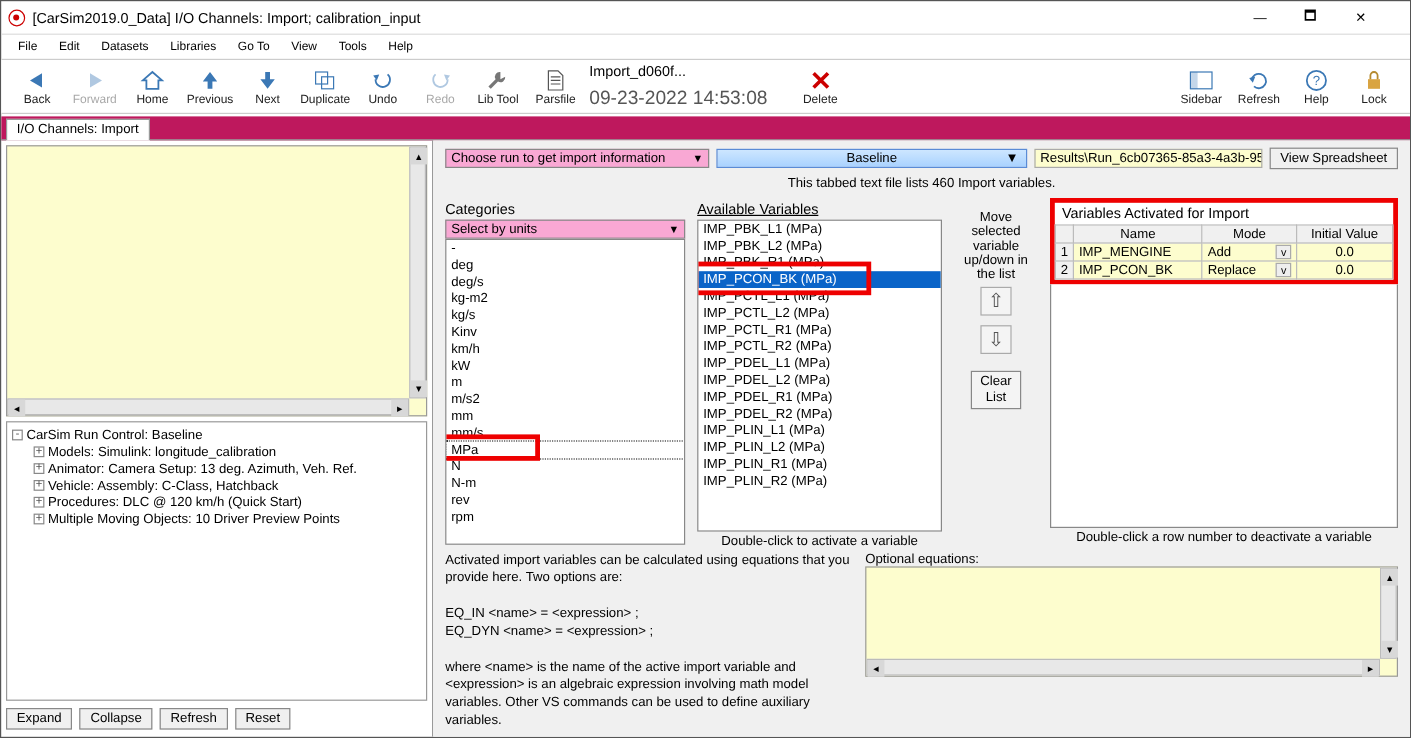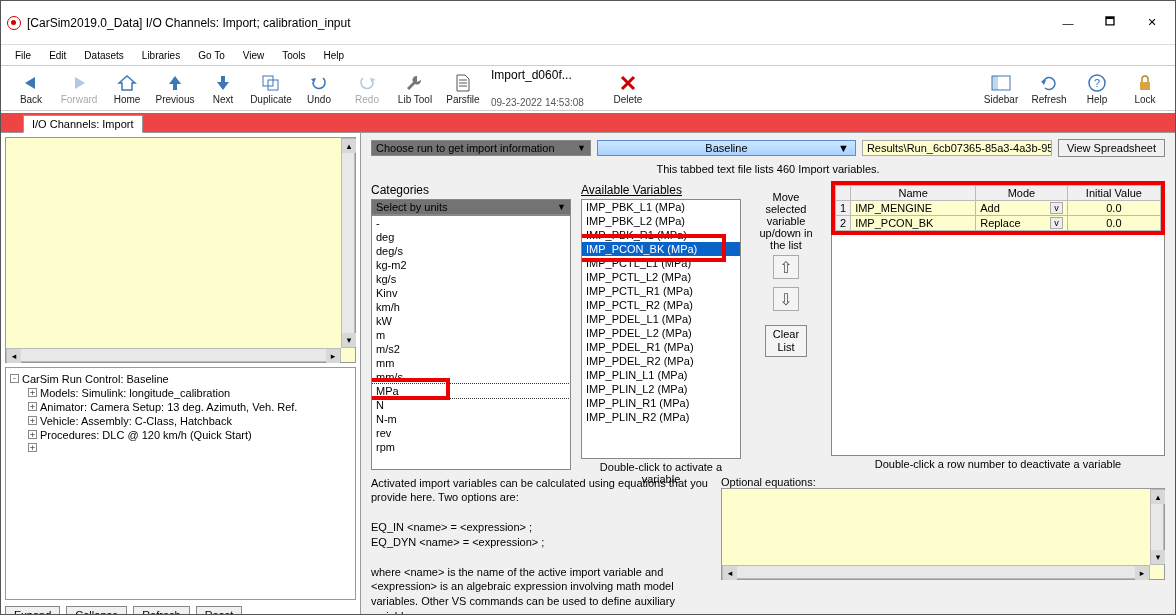--- a/index.html
+++ b/index.html
@@ -1,55 +1,55 @@
 <!DOCTYPE html>
 <html><head>
 <meta charset="utf-8">
 <style>
 * { box-sizing: border-box; margin: 0; padding: 0; font-family: "Segoe UI", Tahoma, sans-serif; font-size: 11px; }
 body { background: #fff; width: 1176px; height: 615px; overflow: hidden; border: 1px solid #555; }
-.titlebar { height: 44px; display: flex; align-items: center; padding: 0 2px 0 6px; border-bottom: 1px solid #ddd; }
+.titlebar { height: 28px; display: flex; align-items: center; padding: 0 20px 0 6px; border-bottom: 1px solid #ddd; }
 .titlebar .app-icon { width: 14px; height: 14px; border-radius: 50%; border: 1.5px solid #c00; margin-right: 6px; position: relative; }
 .titlebar .app-icon::after { content:""; position:absolute; left:3px; top:3px; width:5px; height:5px; background:#c00; border-radius:50%; }
 .titlebar .title { flex: 1; font-size: 12px; }
 .titlebar .win-btn { width: 42px; height: 28px; display: flex; align-items: center; justify-content: center; font-size: 14px; }
 .menubar { height: 20px; display: flex; align-items: center; padding: 0 6px; gap: 2px; }
 .menubar span { padding: 2px 8px; font-size: 10px; }
 .toolbar { height: 46px; border-top: 1px solid #ccc; border-bottom: 1px solid #ccc; display: flex; align-items: stretch; padding: 2px 6px; gap: 0px; background:#fff; }
 .toolbar .tb-btn { width: 48px; display: flex; flex-direction: column; align-items: center; justify-content: center; border: 1px solid transparent; border-radius:2px; }
 .toolbar .tb-icon { height: 22px; display:flex; align-items:center; justify-content:center; color:#3b78b5; }
 .toolbar .tb-label { font-size: 10px; color:#222; }
 .toolbar .parsfile-info { display:flex; flex-direction:column; justify-content:space-between; margin-left:4px; }
 .toolbar .parsfile-info .pf-name { font-size:12px; }
-.toolbar .parsfile-info .pf-date { font-size:10px; color:#555; }
+.toolbar .parsfile-info .pf-date { font-size:16px; color:#555; }
 .toolbar .spacer { flex:1; }
-.tab-strip { height: 20px; border-bottom: 1px solid #999; margin-top:2px; padding-left:22px; background:#ef4444; display:flex; align-items:flex-end; }
+.tab-strip { height: 20px; border-bottom: 1px solid #999; margin-top:2px; padding-left:4px; background:#be185d; display:flex; align-items:flex-end; }
 .tab-strip .tab { border:1px solid #999; border-bottom:1px solid #fff; padding:2px 8px; font-size:11px; background:#fff; position:relative; top:1px; }
 .client { display:flex; height: calc(615px - 28px - 20px - 46px - 20px - 4px); }
 .left-pane { width: 360px; border-right:1px solid #999; display:flex; flex-direction:column; padding:4px; gap:4px; }
 .yellow-box { background:#fdfdce; border:1px solid #999; }
 .left-pane .notes-box { height: 170px; }
 .tree-box { flex:1; border:1px solid #999; overflow:auto; background:#fff; padding:4px; }
 .tree-row { display:flex; align-items:center; gap:3px; padding:1px 0; }
 .tree-row .tog { width:9px; height:9px; border:1px solid #888; display:flex; align-items:center; justify-content:center; font-size:9px; line-height:1; color:#555; font-family:monospace;}
 .tree-row.child { padding-left:18px; }
 .btn-row { display:flex; gap:6px; padding:2px 0; }
 .btn-row button, .panel button { padding:2px 8px; border:1px solid #888; background:#f0f0f0; font-size:11px; }
 .panel { flex:1; padding:6px 10px; display:flex; flex-direction:column; gap:4px; overflow:hidden; background:#f0f0f0; }
 .top-row { display:flex; gap:6px; align-items:center; }
-.combo { border:1px solid #888; background:#737373; padding:1px 4px; display:flex; align-items:center; justify-content:space-between; }
+.combo { border:1px solid #888; background:#f9a8d4; padding:1px 4px; display:flex; align-items:center; justify-content:space-between; }
 .combo .arrow-down { font-size:9px; margin-left:4px; }
 .blue-combo { flex:1; background:linear-gradient(#cde6ff,#a9d2ff); border:1px solid #5a8bd6; text-align:center; padding:1px 18px; display:flex; justify-content:center; position:relative; }
 .blue-combo .arrow-down{ position:absolute; right:6px; }
 .result-field { width:190px; border:1px solid #aaa; background:#fdfdce; padding:1px 4px; overflow:hidden; white-space:nowrap; }
 .tabbed-info { text-align:center; padding:2px 0; }
 .cols { display:flex; gap:10px; flex:1; min-height:0; }
 .col { display:flex; flex-direction:column; min-height:0; }
 .col-cat { width:200px; }
-.col-avail { width:160px; }
+.col-avail { width:204px; }
 .col-mid { width:70px; align-items:center; padding-top:10px; }
 .col-right { flex:1; }
 .section-title { font-size:12px; padding:2px 0; }
 .section-title.underline {  text-decoration: underline; }
 .listbox { border:1px solid #888; background:#fff; flex:1; overflow:auto; }
 .listbox .item { padding:1px 4px; font-size:11px; white-space:nowrap; }
 .listbox .item.selected { background:#0a64c8; color:#fff; }
 .dotted-sel { outline:1px dotted #333; }
 .move-text { text-align:center; font-size:11px; }
 .arrow-btn { width:26px; height:24px; border:1px solid #aaa; background:#f4f4f4; display:flex; align-items:center; justify-content:center; margin:4px 0; font-size:16px; color:#555; }
@@ -273,20 +273,21 @@
       <div class="tree-row child">
           <div class="tog">+</div>
           <span>Vehicle: Assembly: C-Class, Hatchback</span>
         </div>
       <div class="tree-row child">
           <div class="tog">+</div>
           <span>Procedures: DLC @ 120 km/h (Quick Start)</span>
         </div>
       <div class="tree-row child">
           <div class="tog">+</div>
+          <span>Multiple Moving Objects: 10 Driver Preview Points</span>
         </div>
     </div>
     <div class="btn-row">
       <button>Expand</button>
       <button>Collapse</button>
       <button>Refresh</button>
       <button>Reset</button>
     </div>
   </div>
 
@@ -365,20 +366,21 @@
 
       <div class="col col-mid">
         <div class="move-text">Move selected variable up/down in the list</div>
         <div class="arrow-btn">⇧</div>
         <div class="arrow-btn">⇩</div>
         <div class="clear-btn">Clear List</div>
       </div>
 
       <div class="col col-right" style="position:relative">
         <div class="import-table-wrap">
+          <div class="section-title" style="padding:2px 6px">Variables Activated for Import</div>
           <table class="import-table">
             <tbody>
                 <tr>
               <th></th>
               <th>Name</th>
               <th>Mode</th>
               <th>Initial Value</th>
             </tr>
             <tr>
               <td class="rownum">1</td>

